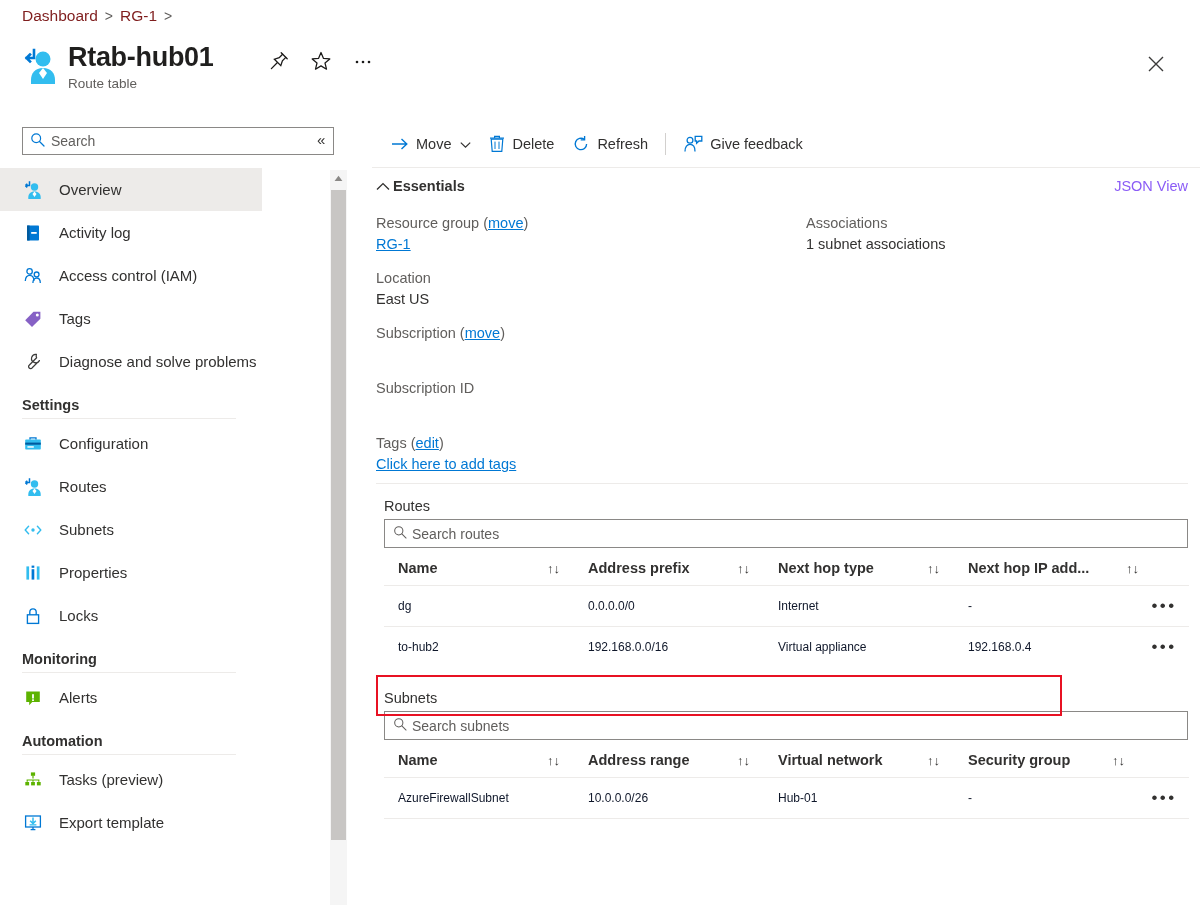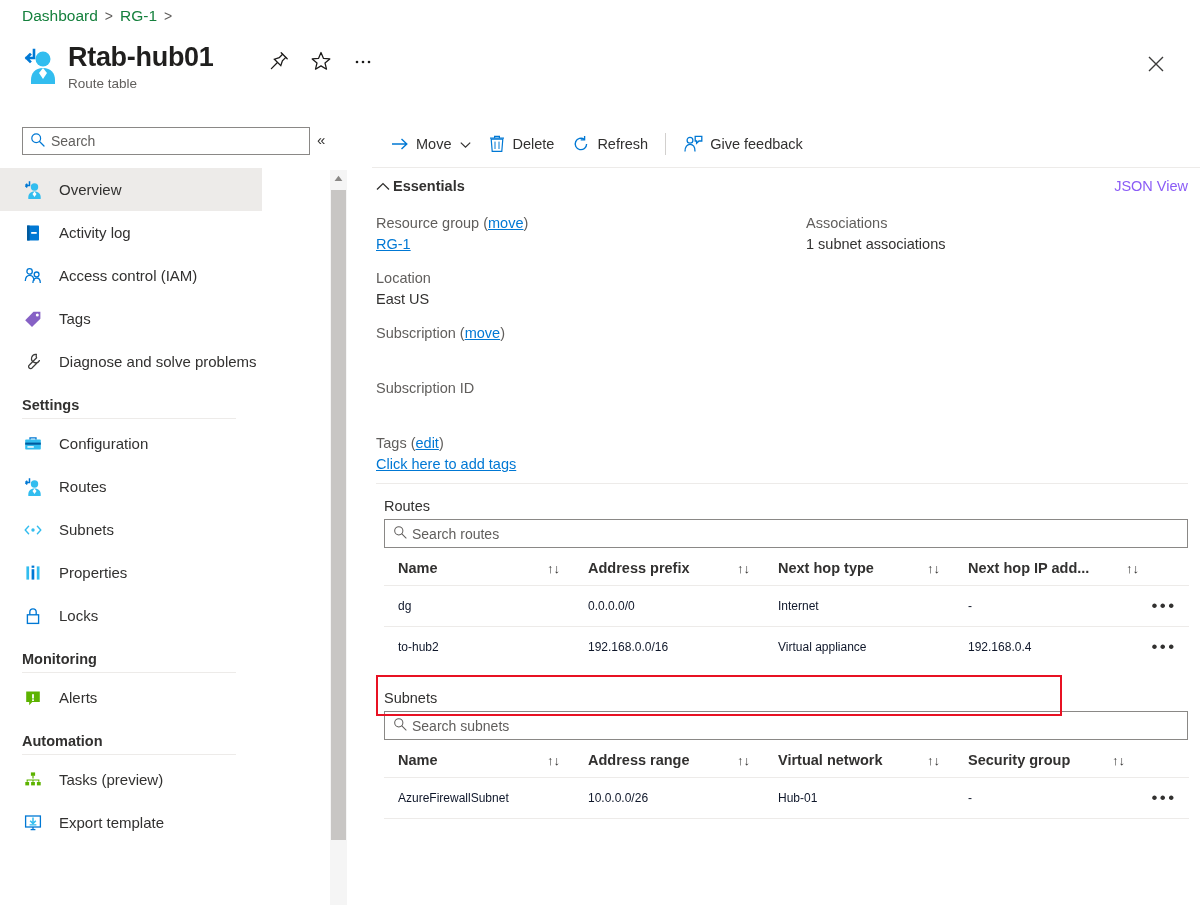--- a/index.html
+++ b/index.html
@@ -11,21 +11,21 @@
     overflow: hidden;
   }
   .page { position: relative; width: 1200px; height: 905px; background:#fff; }
 
   
   .breadcrumb {
     position: absolute; left: 22px; top: 7px;
     display: flex; align-items: center; gap: 7px;
     font-size: 15.5px;
   }
-  .crumb-link { color: #15803d; cursor: pointer; }
+  .crumb-link { color: #7f1d1d; cursor: pointer; }
   .crumb-sep { color: #605e5c; font-size: 14px; }
 
   
   .title-row {
     position: absolute; left: 22px; top: 40px;
     display: flex; align-items: flex-start;
   }
   .res-icon { width: 38px; height: 40px; position: relative; margin-top: 6px; flex: none; }
   .title-text-wrap { margin-left: 8px; }
   .res-title {
@@ -40,21 +40,21 @@
   .ticon { width: 22px; height: 22px; cursor: pointer; color:#1b1a19; }
   .close-btn {
     position: absolute; right: 30px; top: 50px;
     width: 28px; height: 28px; cursor: pointer;
     display: flex; align-items: center; justify-content: center;
   }
 
   
   .leftnav { position: absolute; left: 0; top: 120px; width: 348px; height: 785px; background: #fff; }
   .search-wrap {
-    position: absolute; left: 22px; top: 7px; width: 288px; height: 28px;
+    position: absolute; left: 22px; top: 7px; width: 312px; height: 28px;
     border: 1px solid #8a8886; background: #fff;
     display: flex; align-items: center; padding: 0 7px;
   }
   .search-wrap svg { flex: none; }
   .search-input {
     border: none; outline: none; font-size: 14px; color: #605e5c;
     margin-left: 6px; width: 100%; background: transparent;
     font-family: "Liberation Sans", sans-serif;
   }
   .search-input::placeholder { color: #605e5c; opacity: 1; }

